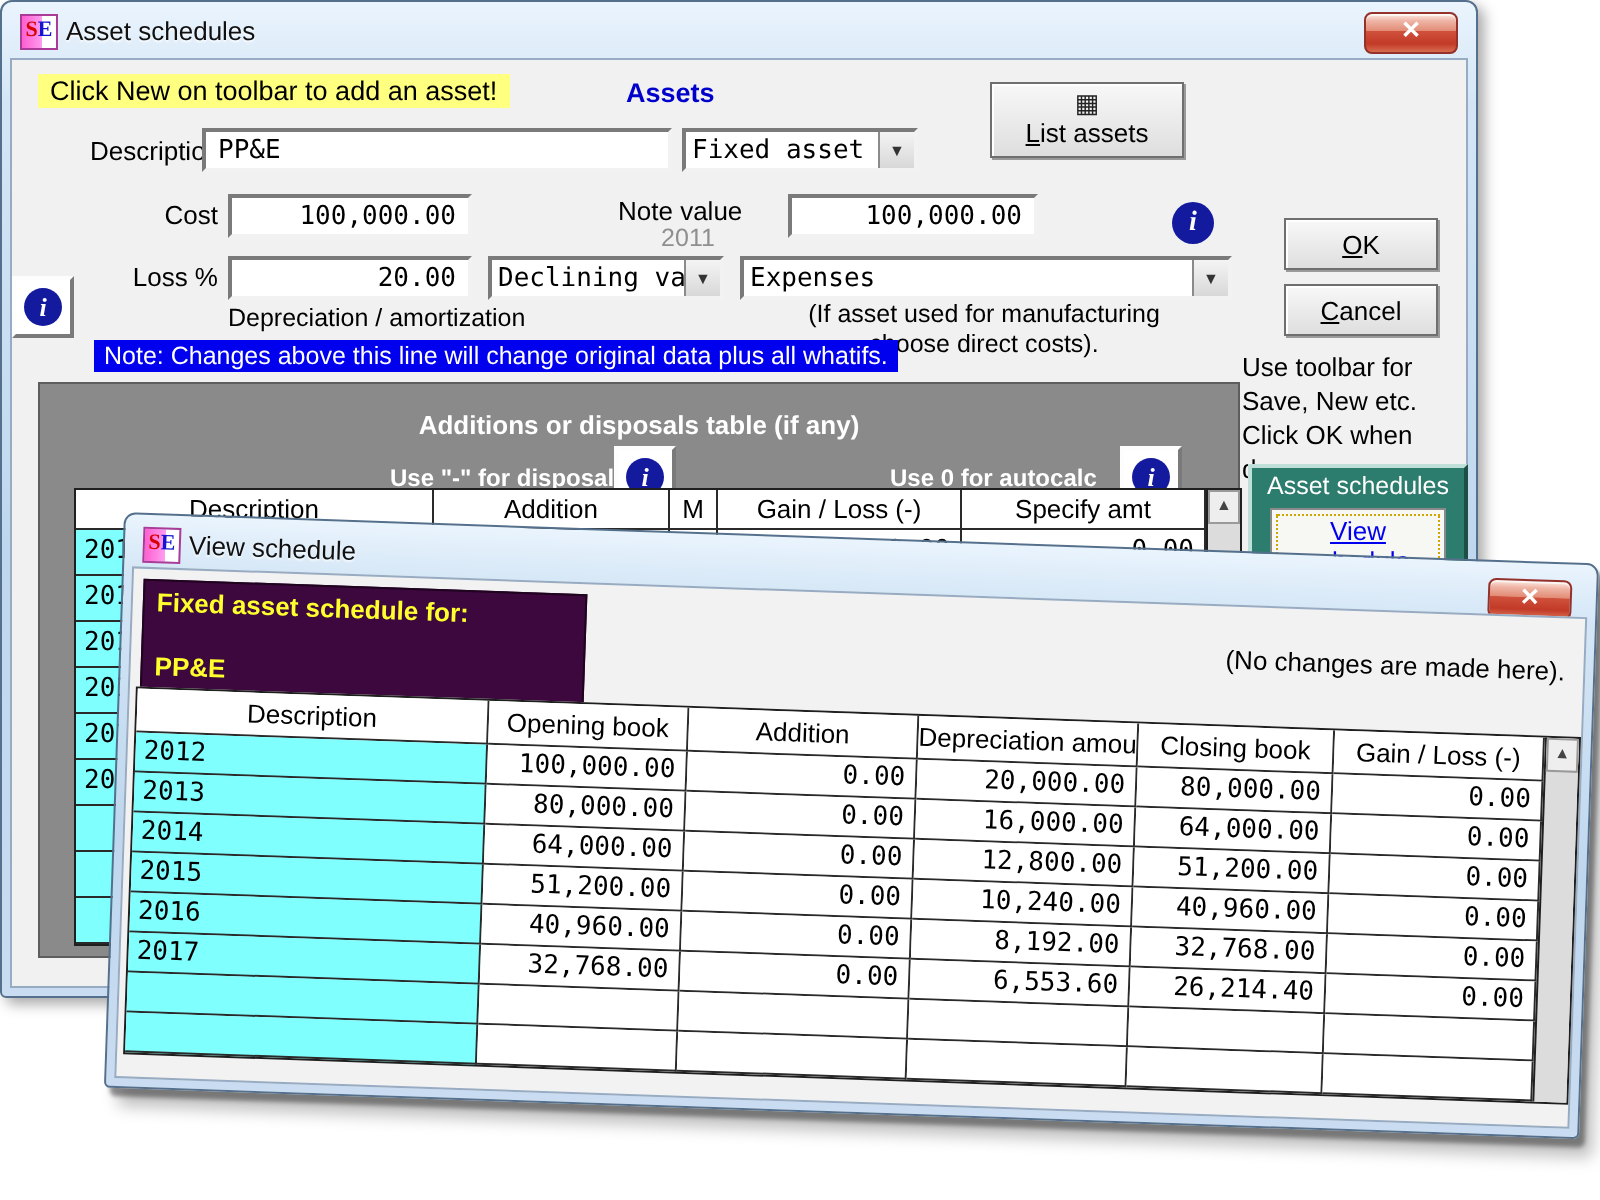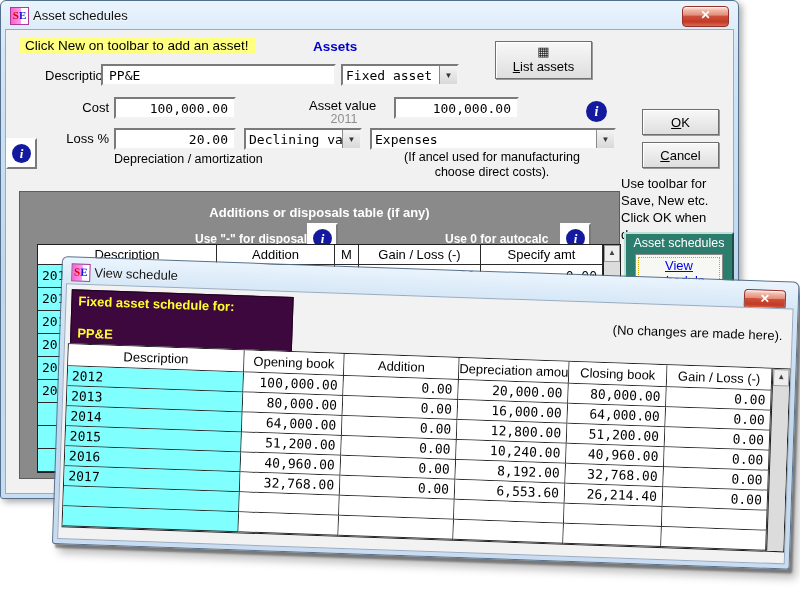--- a/index.html
+++ b/index.html
@@ -115,47 +115,48 @@
 
     <div class="lbl" style="left:44px;top:67px;">Description</div>
     <input class="field" style="left: 100px; top: 63px; width: 235px;" value="PP&amp;E">
     <div class="combo" style="left:340px;top:63px;width:118px;">
       <span class="val">Fixed asset</span>
       <span class="arrow">▼</span>
     </div>
 
     <div class="lbl r" style="left:40px;top:99px;width:68px;">Cost</div>
     <input class="field num" style="left: 113px; top: 96px; width: 122px;" value="100,000.00">
-    <div class="lbl" style="left:308px;top:97px;">Asset value</div>
+    <div class="lbl" style="left:308px;top:97px;">Note value</div>
     <div class="lbl gray-note" style="left:308px;top:111px;width:70px;text-align:center;">2011</div>
     <input class="field num" style="left: 393px; top: 96px; width: 125px;" value="100,000.00">
     <div class="info-circle" style="position:absolute;left:585px;top:100px;">
         <span>i</span>
       </div>
 
     <div class="lbl r" style="left:40px;top:130px;width:68px;">Loss %</div>
     <input class="field num" style="left: 113px; top: 127px; width: 122px;" value="20.00">
     <div class="combo" style="left:243px;top:127px;width:118px;">
       <span class="val">Declining value</span>
       <span class="arrow">▼</span>
     </div>
     <div class="combo" style="left:369px;top:127px;width:246px;">
       <span class="val">Expenses</span>
       <span class="arrow">▼</span>
     </div>
     <div class="lbl small-note" style="left:113px;top:151px;">Depreciation / amortization</div>
     <div class="lbl small-note" style="left:385px;top:149px;width:212px;text-align:center;">
-      <div>(If ancel used for manufacturing</div>
+      <div>(If asset used for manufacturing</div>
       <div>choose direct costs).</div>
     </div>
     <div class="info-btn" style="left:5px;top:137px;">
       <span class="info-circle" style="width:19px;height:19px;font-size:13px;">
           <span>i</span>
         </span>
     </div>
+    <div class="blue-note">Note: Changes above this line will change original data plus all whatifs.</div>
 
     <div class="gray-panel">
       <div class="gray-title">Additions or disposals table (if any)</div>
       <div class="hint" style="left:175px;top:40px;">Use "-" for disposal</div>
       <div class="hint" style="left:425px;top:40px;">Use 0 for autocalc</div>
       <div class="info-btn" style="left:287px;top:31px;">
         <span class="info-circle" style="width:19px;height:19px;font-size:13px;">
             <span>i</span>
           </span>
       </div>

